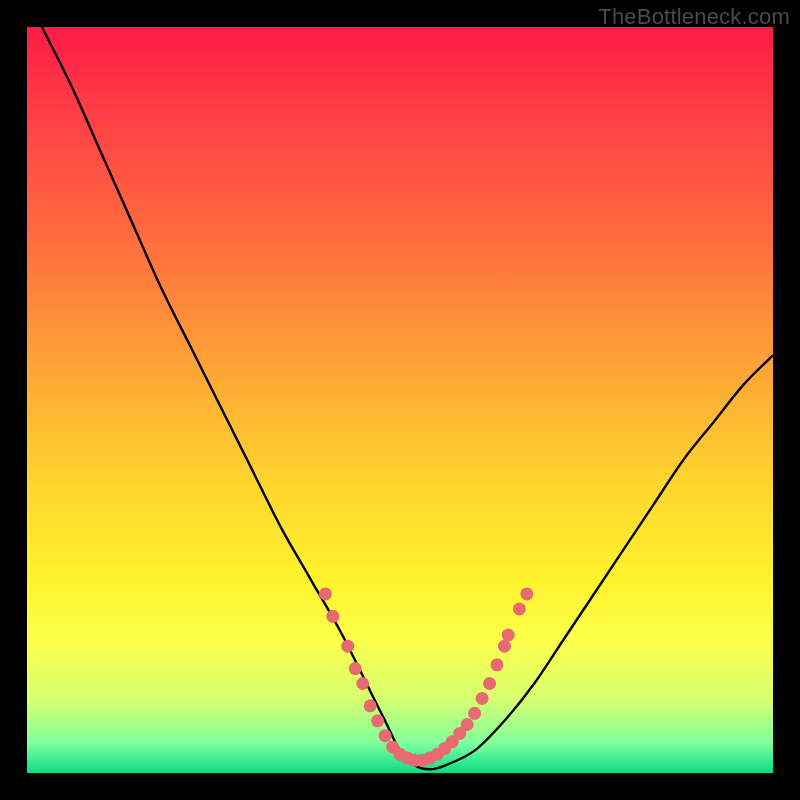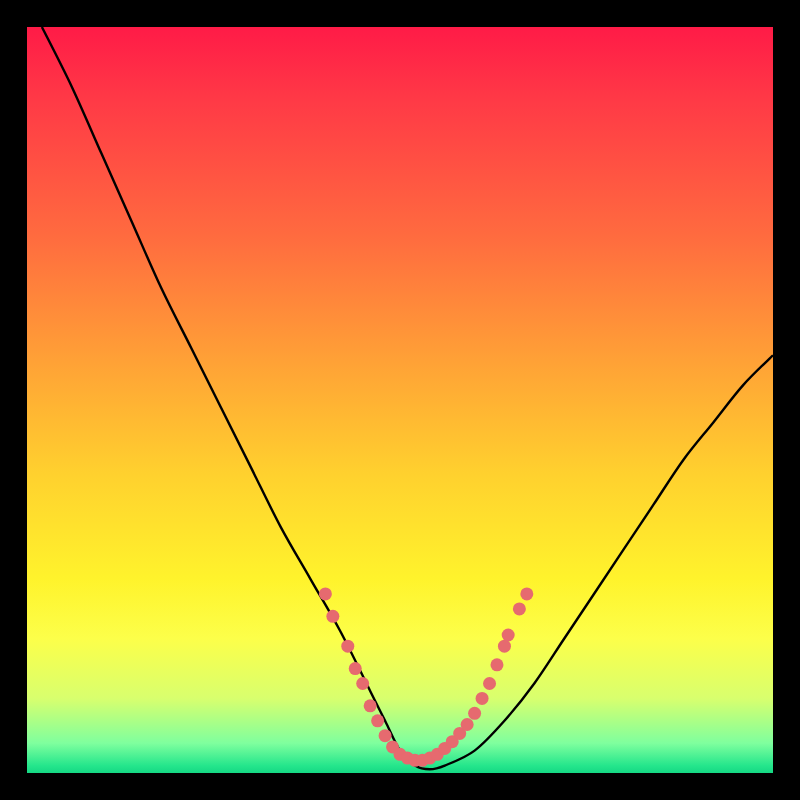--- a/index.html
+++ b/index.html
@@ -89,13 +89,14 @@
           <circle cx="455.06" cy="671.4" r="6.5" fill="#e66a6f"></circle>
           <circle cx="462.52" cy="656.48" r="6.5" fill="#e66a6f"></circle>
           <circle cx="469.98" cy="637.83" r="6.5" fill="#e66a6f"></circle>
           <circle cx="477.44" cy="619.18" r="6.5" fill="#e66a6f"></circle>
           <circle cx="481.17" cy="607.99" r="6.5" fill="#e66a6f"></circle>
           <circle cx="492.36" cy="581.88" r="6.5" fill="#e66a6f"></circle>
           <circle cx="499.82000000000005" cy="566.96" r="6.5" fill="#e66a6f"></circle>
         </g>
     </svg>
   </div>
+  <div class="watermark">TheBottleneck.com</div>
 </div>
 
 </body></html>

